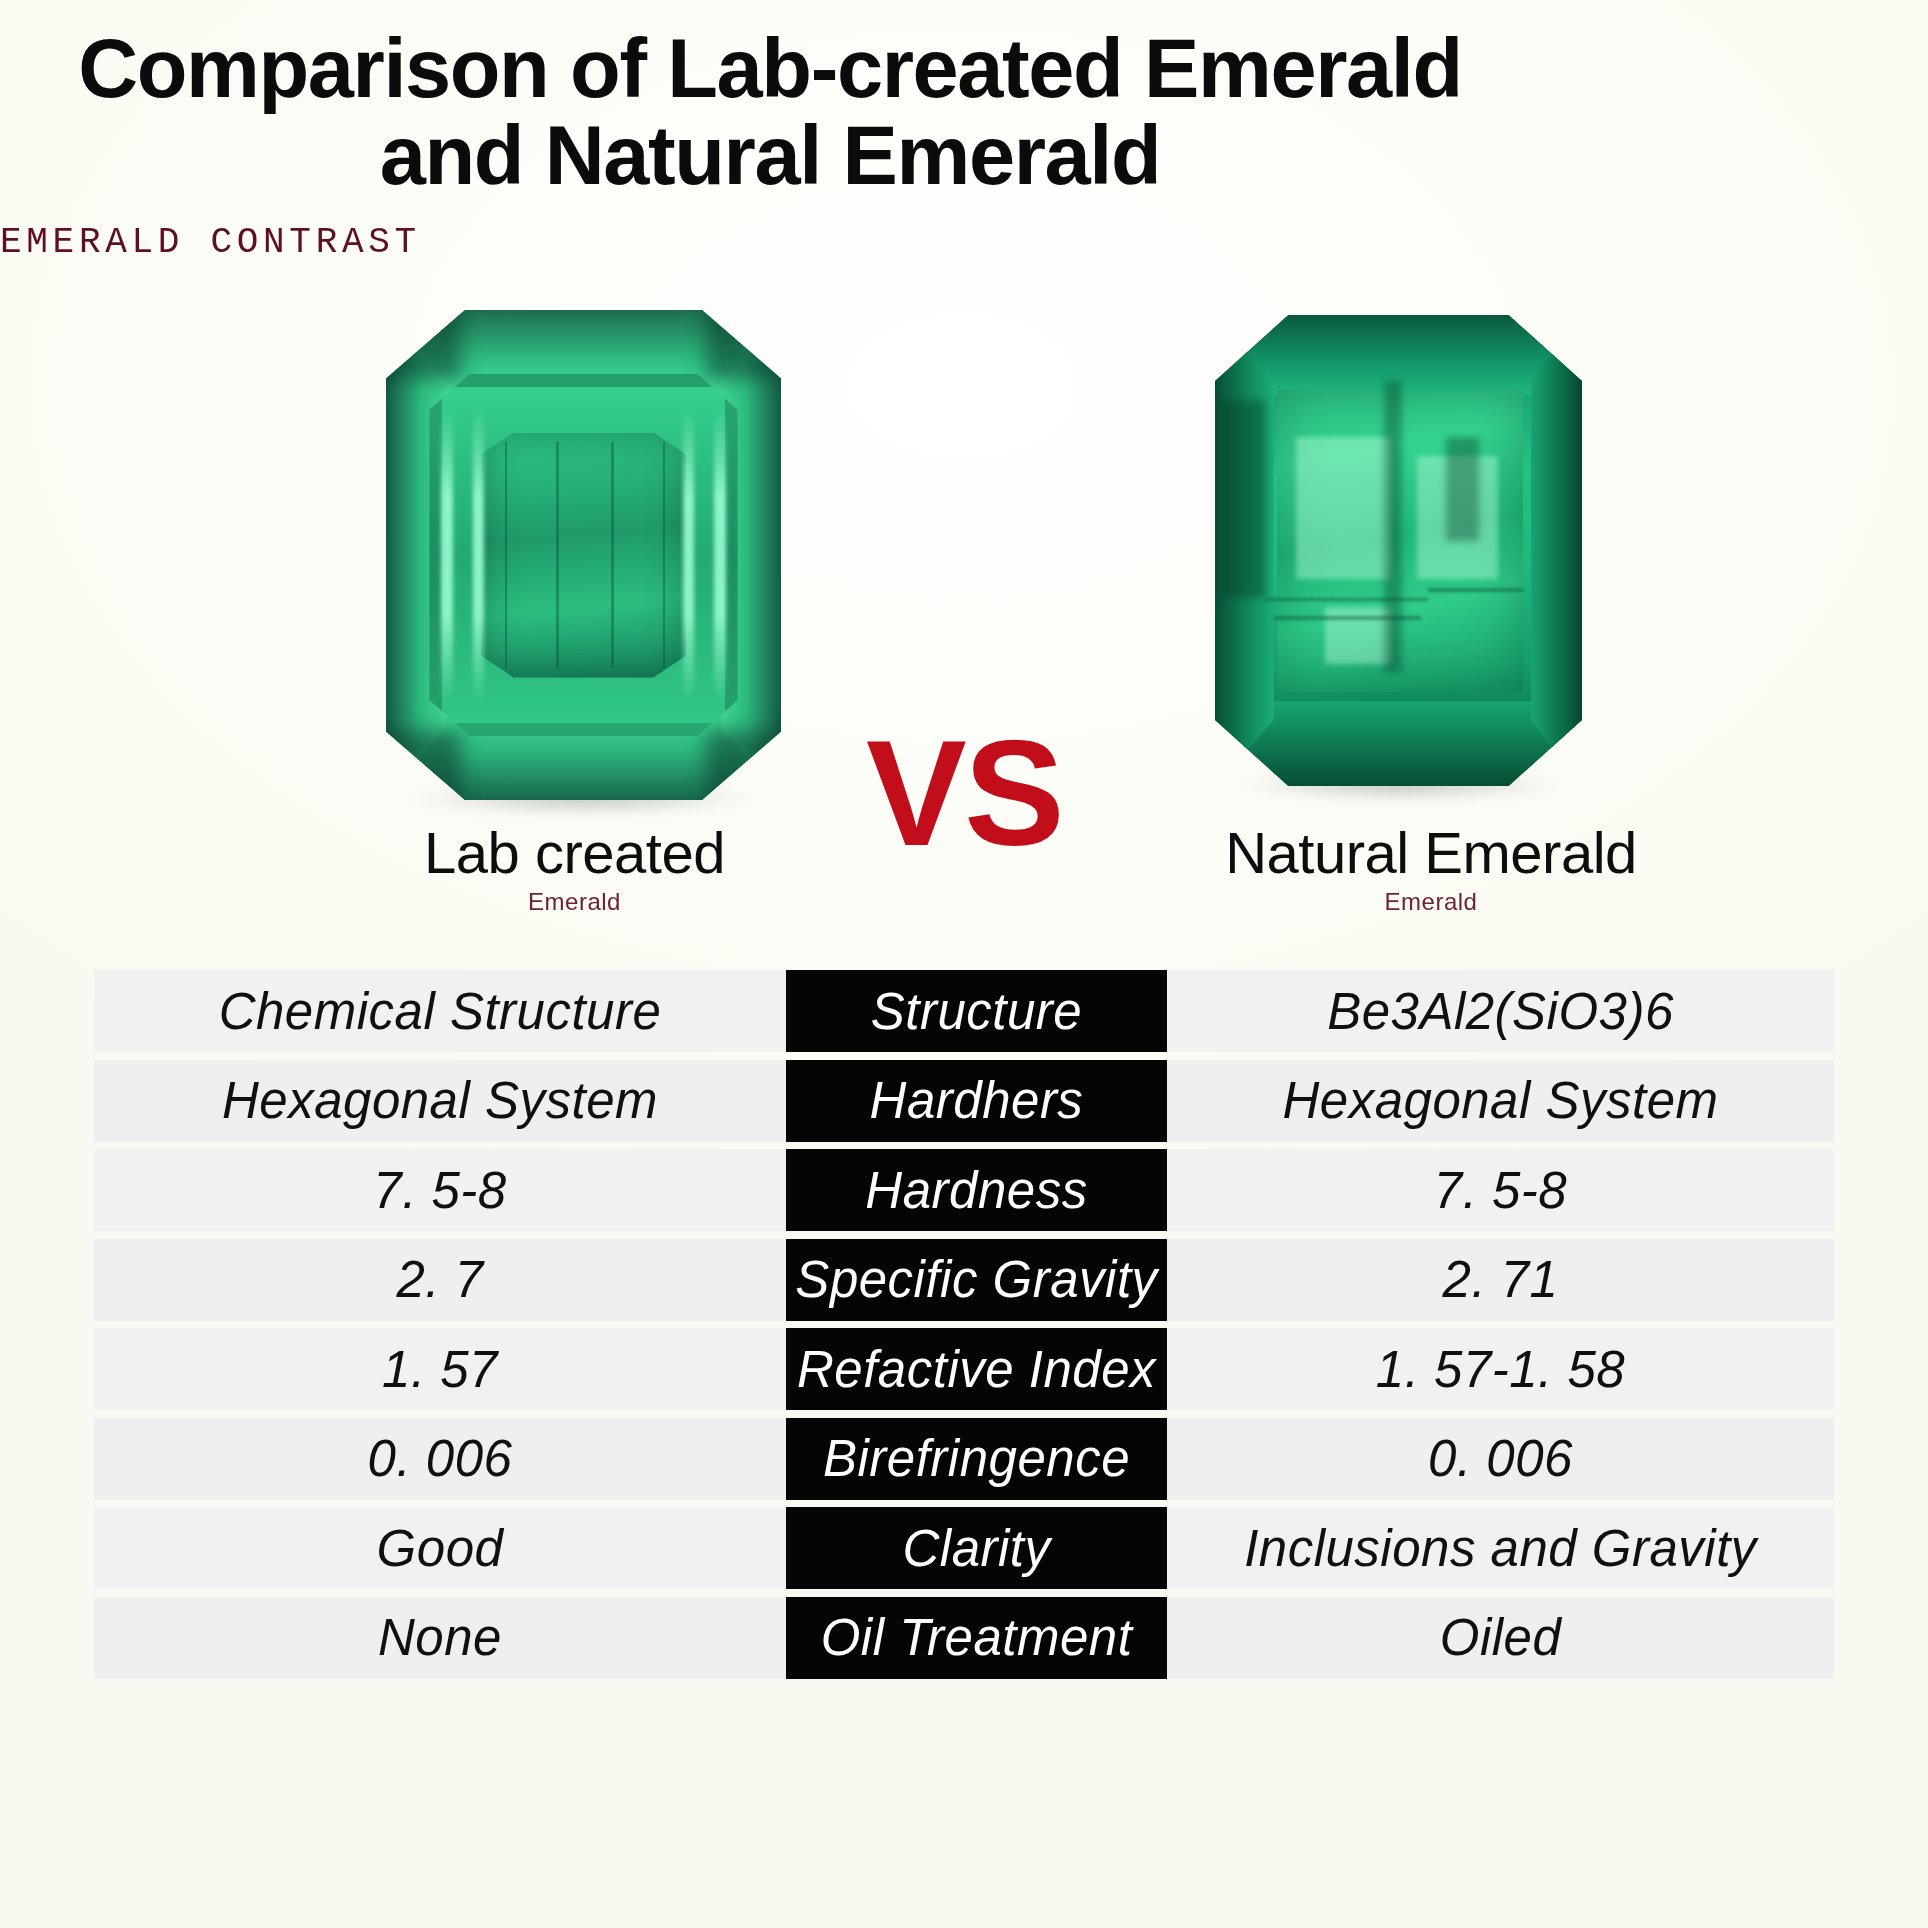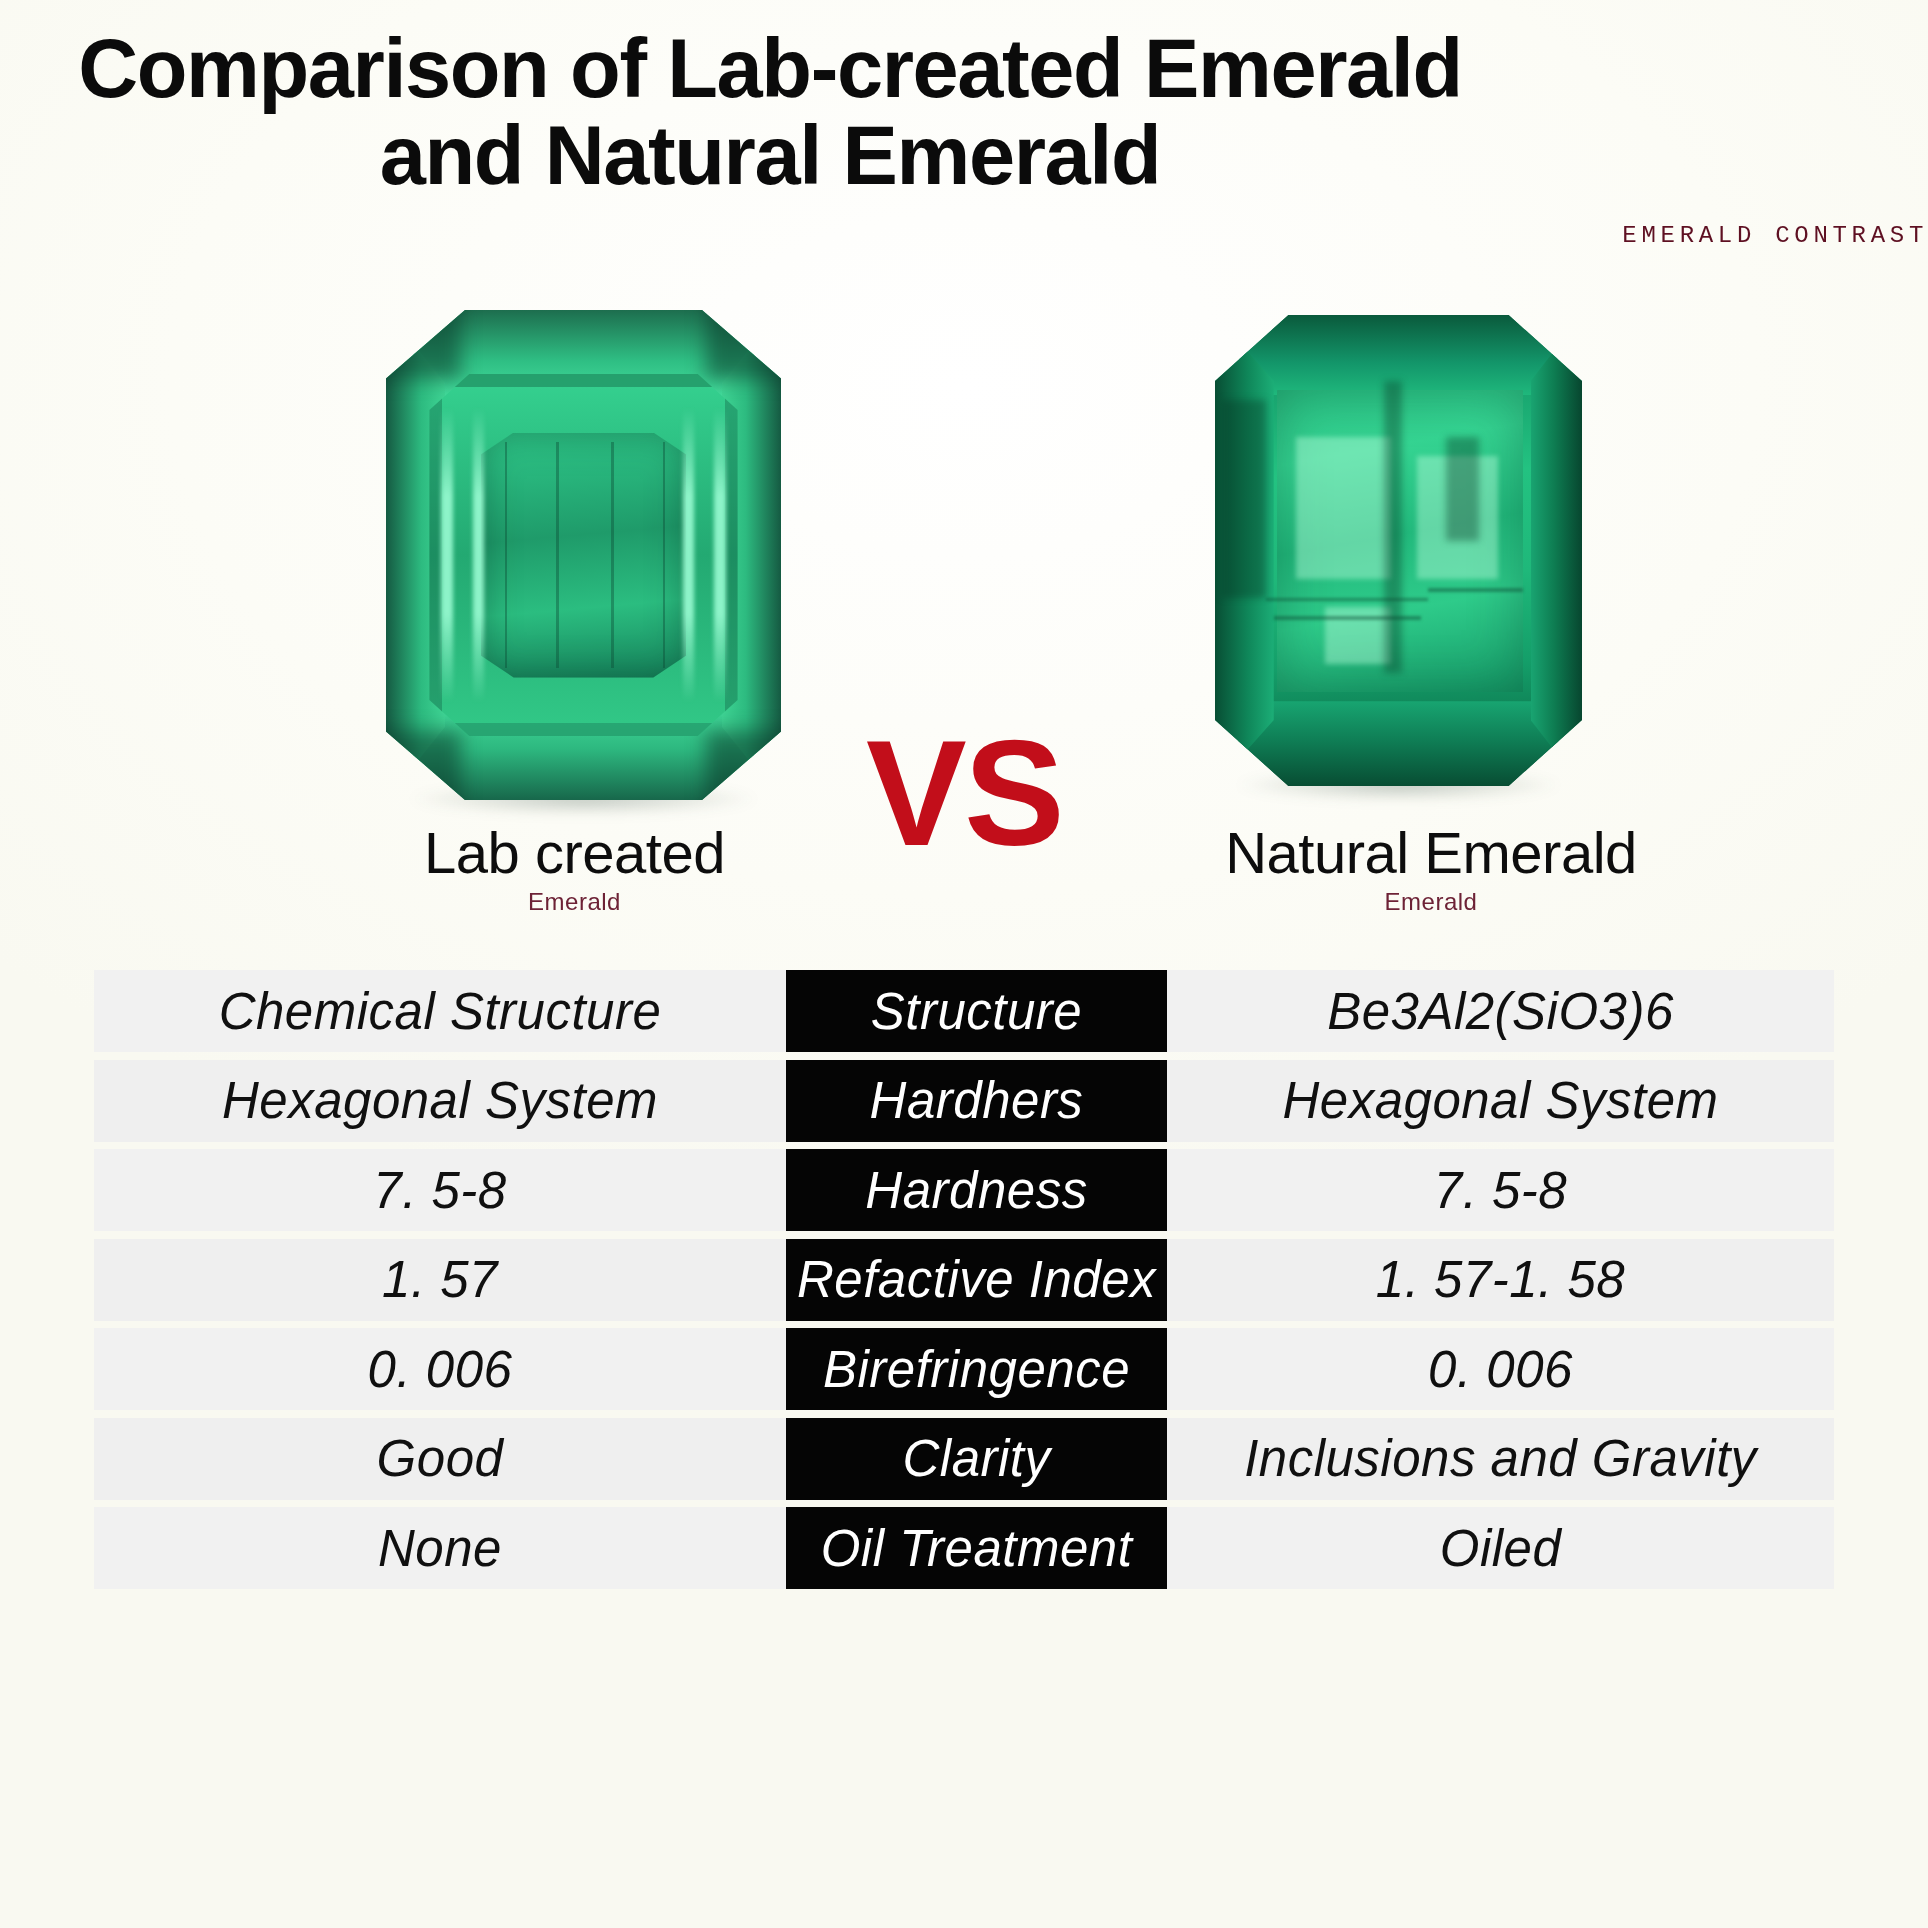--- a/index.html
+++ b/index.html
@@ -22,23 +22,23 @@
     text-align:center;
     font-family:"Liberation Sans", sans-serif;
     font-weight:bold;
     font-size:83px;
     line-height:1.06;
     letter-spacing:-1.4px;
     color:#0b0b0b;
   }
   .subtitle {
     position:absolute; left:0; top:222px; width:1928px;
-    text-align:right;
+    text-align:left;
     font-family:"Liberation Mono", monospace;
-    font-size:24px;
+    font-size:36px;
     letter-spacing:4.7px;
     color:#5e1022;
   }
 
   
   .gem-stage { position:absolute; left:0; top:282px; width:1928px; height:640px; }
 
   .gem-wrap { position:absolute; }
   .gem-wrap.left  { left:386px; top:28px;  width:395px; height:490px; }
   .gem-wrap.right { left:1215px; top:33px; width:367px; height:471px; }
@@ -291,20 +291,25 @@
         <div class="cell left">Hexagonal System</div>
         <div class="cell mid">Hardhers</div>
         <div class="cell right">Hexagonal System</div>
       </div>
       <div class="trow">
         <div class="cell left">7. 5-8</div>
         <div class="cell mid">Hardness</div>
         <div class="cell right">7. 5-8</div>
       </div>
       <div class="trow">
+        <div class="cell left">2. 7</div>
+        <div class="cell mid">Specific Gravity</div>
+        <div class="cell right">2. 71</div>
+      </div>
+      <div class="trow">
         <div class="cell left">1. 57</div>
         <div class="cell mid">Refactive Index</div>
         <div class="cell right">1. 57-1. 58</div>
       </div>
       <div class="trow">
         <div class="cell left">0. 006</div>
         <div class="cell mid">Birefringence</div>
         <div class="cell right">0. 006</div>
       </div>
       <div class="trow">

